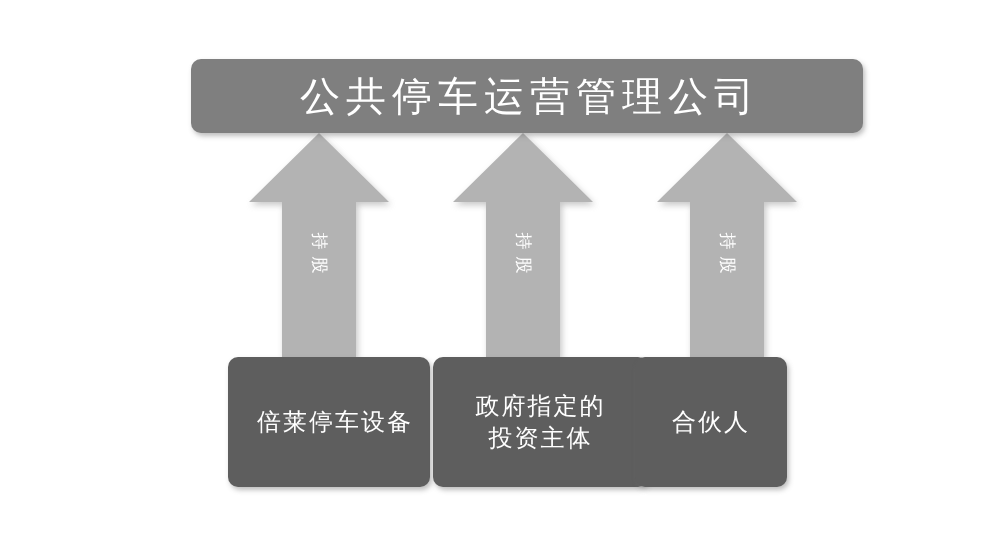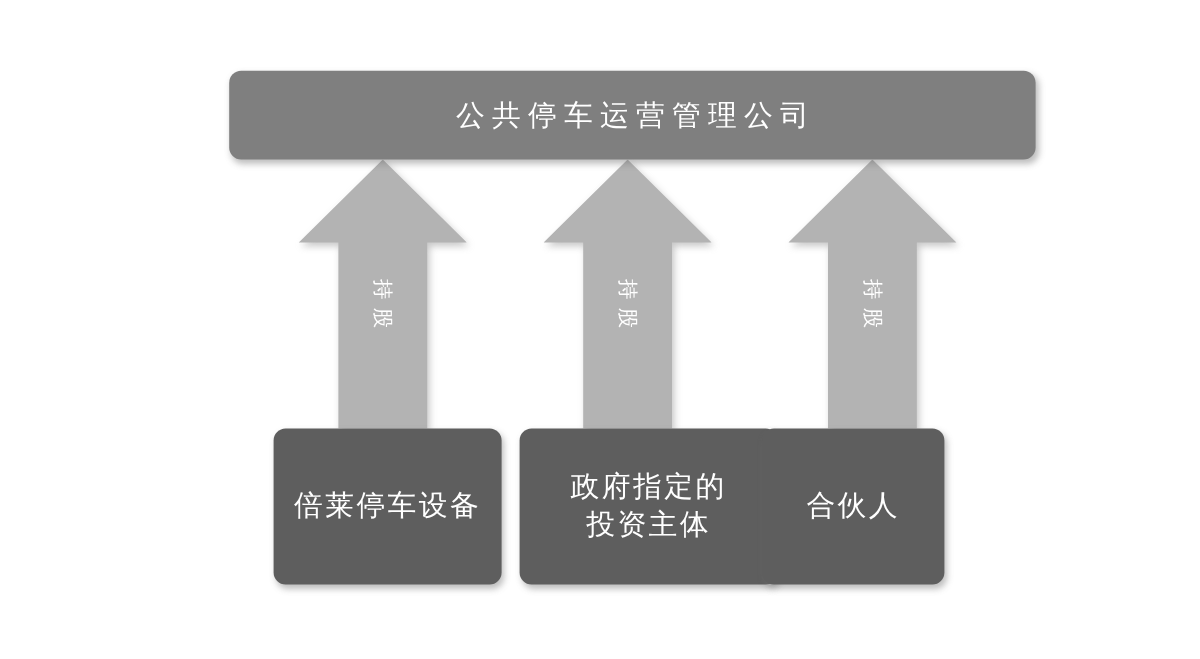--- a/index.html
+++ b/index.html
@@ -25,21 +25,21 @@
     background: #7f7f7f;
     border-radius: 10px;
     box-shadow: 2px 3px 5px rgba(110,110,110,0.45);
     display: flex;
     align-items: center;
     justify-content: center;
     z-index: 2;
   }
   .top-box-label {
     color: #ffffff;
-    font-size: 24px;
+    font-size: 40px;
     letter-spacing: 6px;
     font-weight: 500;
     white-space: nowrap;
     text-indent: 6px;
   }
   
   .arrow {
     position: absolute;
     top: 133px;
     width: 140px;
@@ -74,21 +74,21 @@
     top: 357px;
     height: 130px;
     background: #5e5e5e;
     border-radius: 10px;
     box-shadow: 2px 3px 5px rgba(110,110,110,0.45);
     display: flex;
     align-items: center;
     justify-content: center;
     z-index: 2;
   }
-  .bottom-box-1 { left: 228px; width: 190px; }
+  .bottom-box-1 { left: 228px; width: 190px; padding-left: 12px; }
   .bottom-box-2 { left: 433px; width: 215px; }
   .bottom-box-3 { left: 635px; width: 152px; }
   .bottom-box-label {
     color: #ffffff;
     font-size: 24px;
     letter-spacing: 2px;
     line-height: 1.35;
     text-align: center;
     white-space: pre-line;
   }

